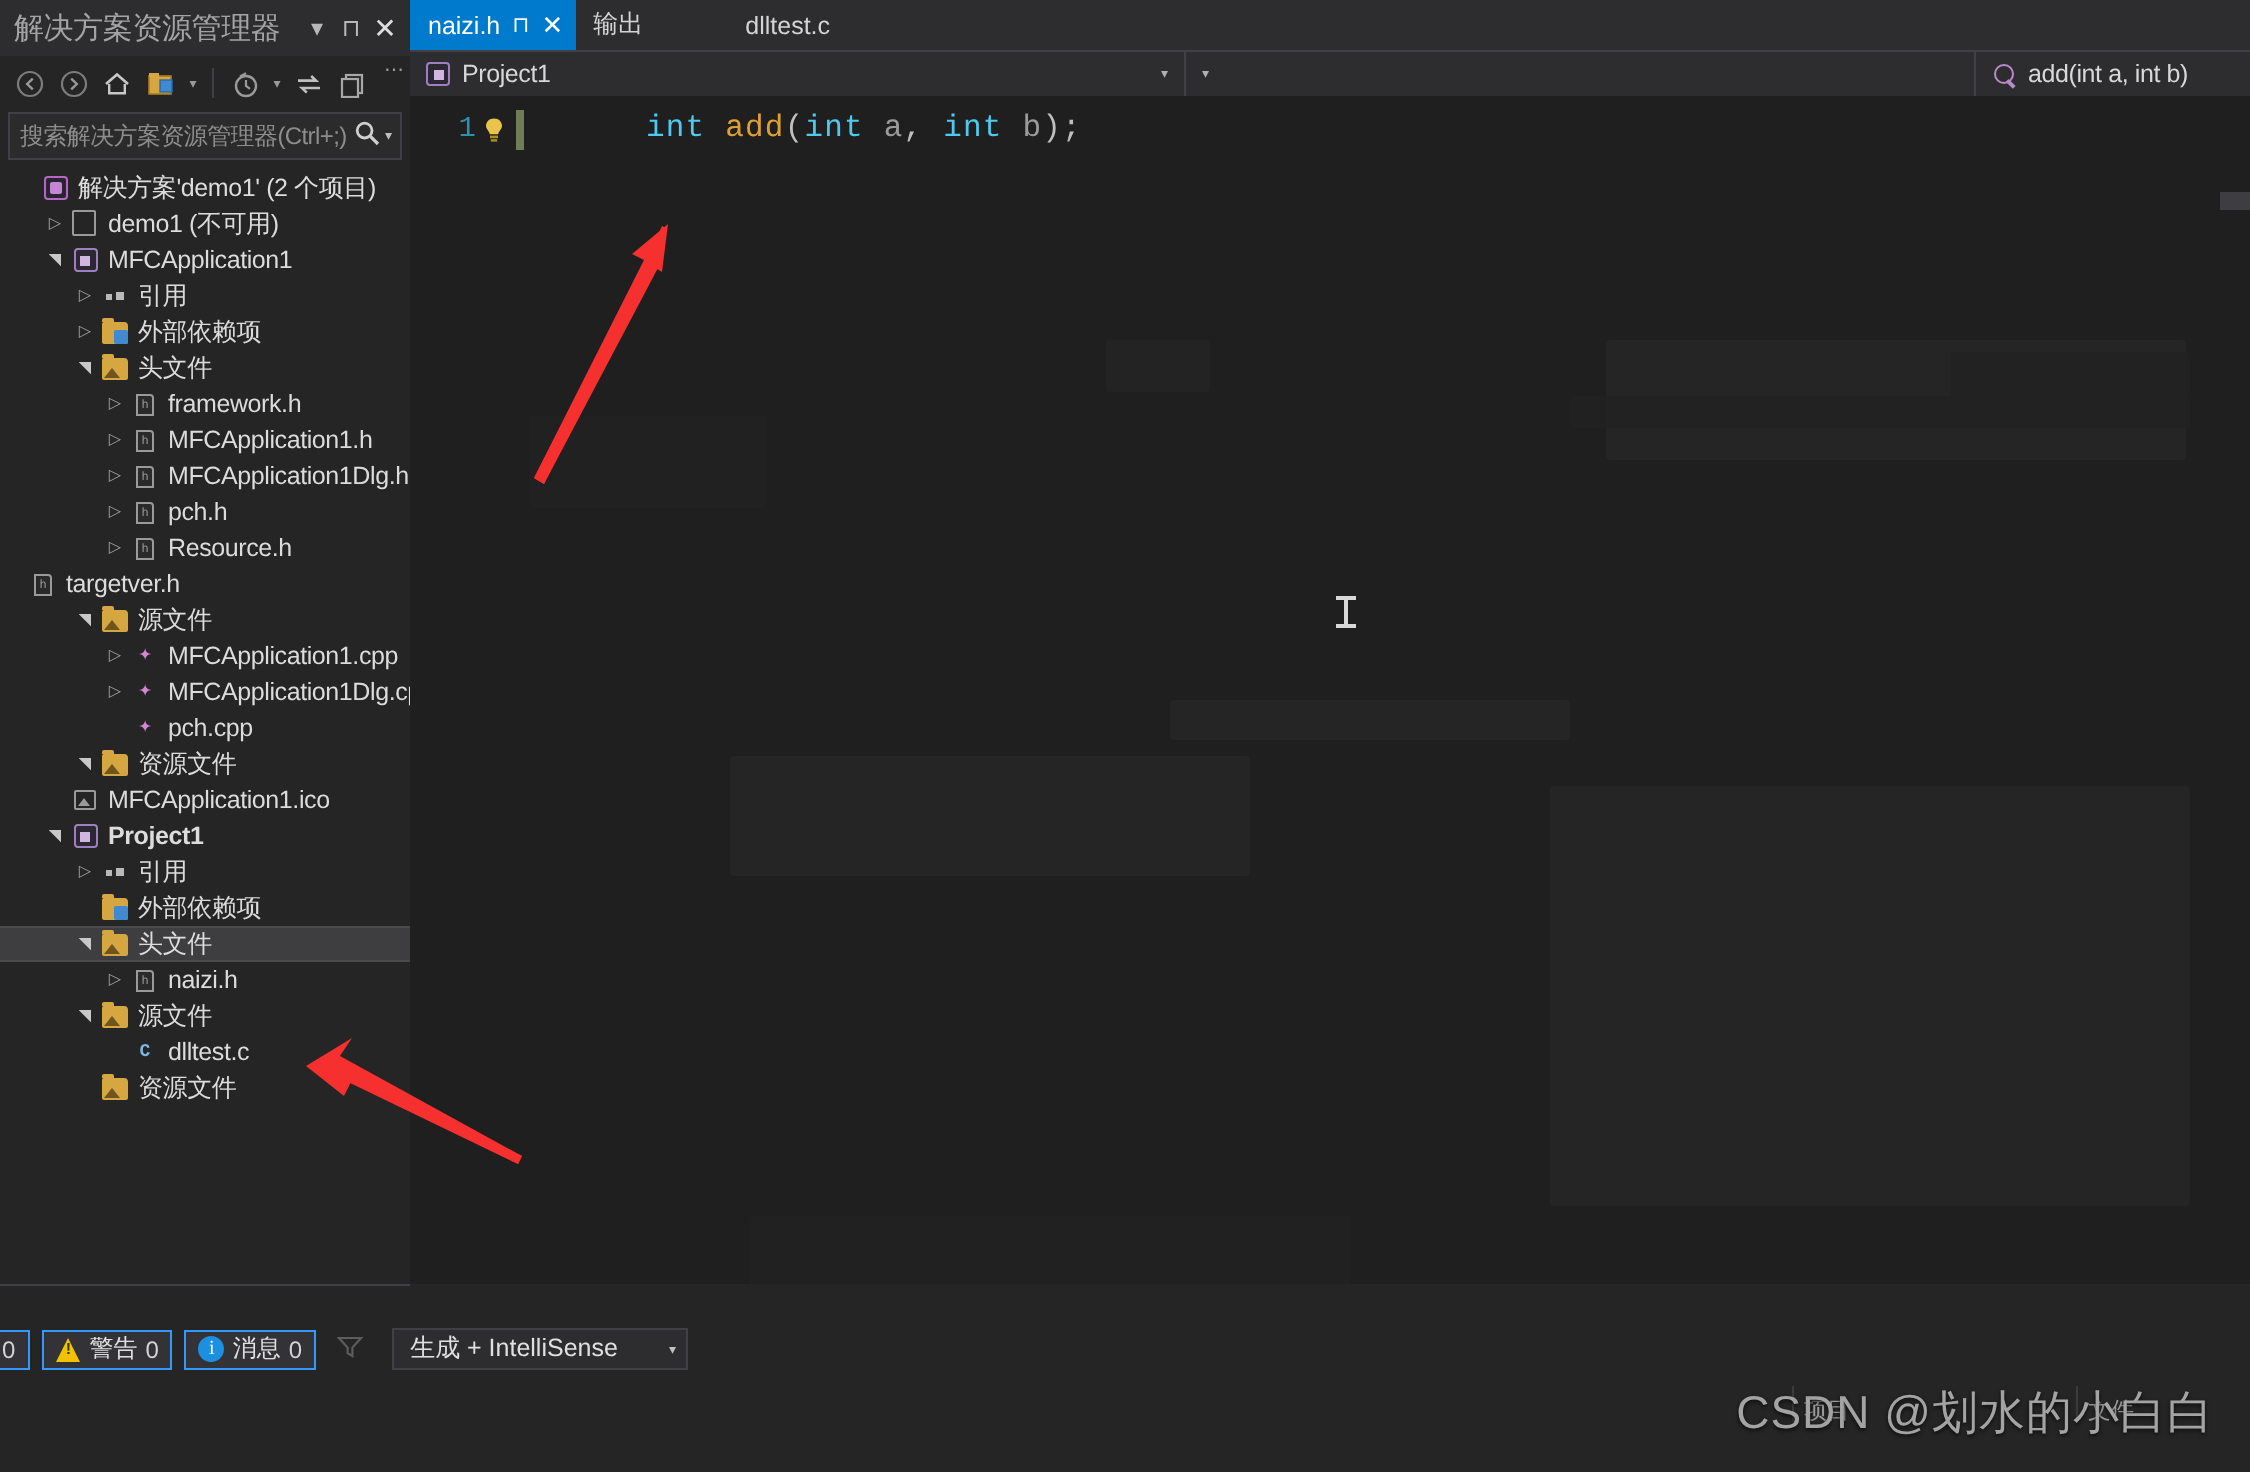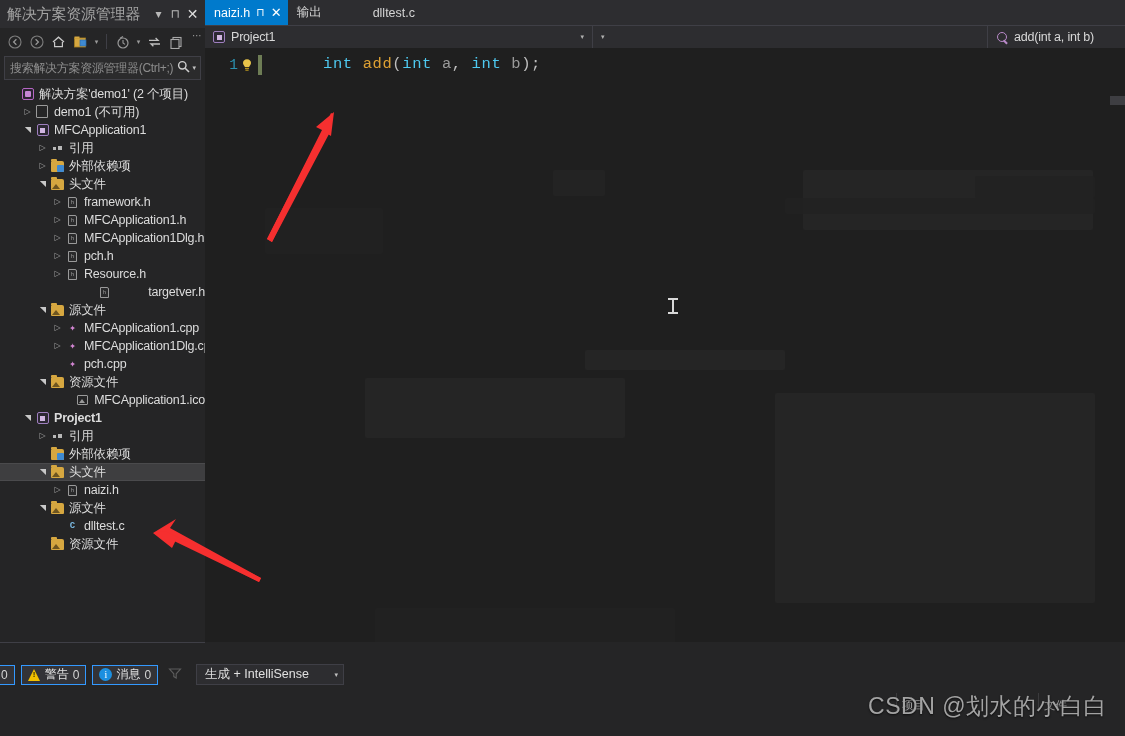--- a/index.html
+++ b/index.html
@@ -375,21 +375,21 @@
         </div>
         <div class="row" style="padding-left: 51px;">
           <span class="expander">▷</span>
           <span class="ico">
             <span class="ic-file">
               <span class="fl">h</span>
             </span>
           </span>
           <span class="lbl">Resource.h</span>
         </div>
-        <div class="row" style="padding-left: 51px; justify-content: space-between;">
+        <div class="row" style="">
           <span class="expander"></span>
           <span class="ico">
             <span class="ic-file">
               <span class="fl">h</span>
             </span>
           </span>
           <span class="lbl">targetver.h</span>
         </div>
         <div class="row" style="padding-left: 36px;">
           <span class="expander open" style="transform: rotate(-90deg); display: inline-block;">◢</span>
@@ -419,21 +419,21 @@
           </span>
           <span class="lbl">pch.cpp</span>
         </div>
         <div class="row" style="padding-left: 36px;">
           <span class="expander open" style="transform: rotate(-90deg); display: inline-block;">◢</span>
           <span class="ico">
             <span class="ic-folder arrowed"></span>
           </span>
           <span class="lbl">资源文件</span>
         </div>
-        <div class="row" style="padding-left: 21px; justify-content: flex-end;">
+        <div class="row" style="padding-left: 21px;">
           <span class="expander"></span>
           <span class="ico">
             <span class="ic-img"></span>
           </span>
           <span class="lbl">MFCApplication1.ico</span>
         </div>
         <div class="row" style="padding-left: 21px;">
           <span class="expander open" style="transform: rotate(-90deg); display: inline-block;">◢</span>
           <span class="ico">
             <span class="ic-proj"></span>

